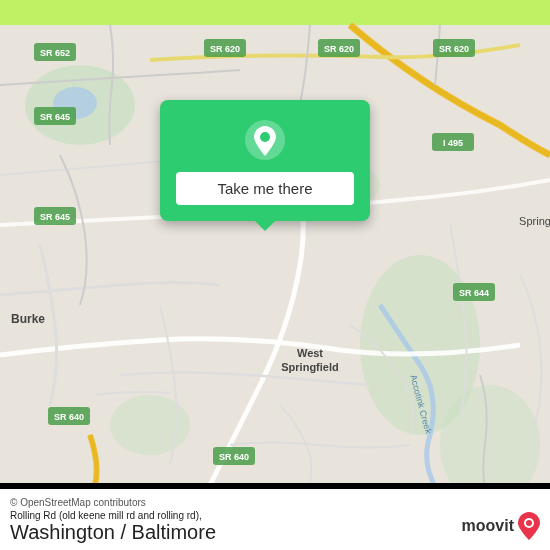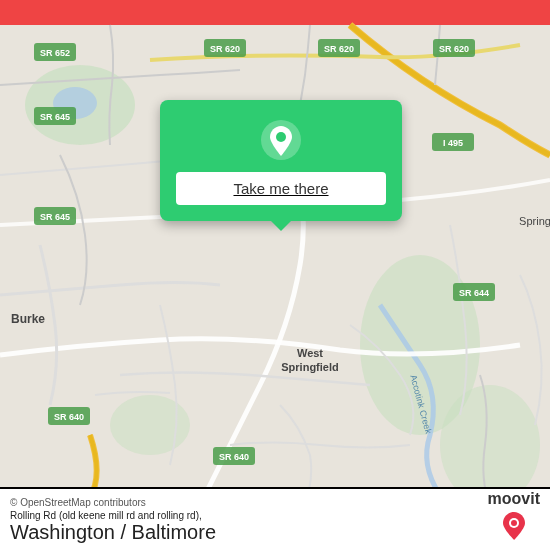--- a/index.html
+++ b/index.html
@@ -8,47 +8,46 @@
       height: 550px;
       overflow: hidden;
       font-family: Arial, sans-serif;
       position: relative;
     }
 
     #map-container {
       width: 550px;
       height: 550px;
       position: relative;
-      background-color: #ef4444;
+      background-color: #bef264;
     }
 
     
     .map-svg {
       position: absolute;
       top: 0;
       left: 0;
       width: 100%;
       height: 100%;
     }
 
     
     #popup-card {
       position: absolute;
       top: 100px;
       left: 160px;
-      width: 242px;
+      width: 210px;
       background: #2ecc71;
       border-radius: 8px;
       padding: 18px 16px 16px;
       display: flex;
       flex-direction: column;
       align-items: center;
       box-shadow: 0 4px 12px rgba(0,0,0,0.3);
       z-index: 10;
-      text-decoration: underline;
     }
 
     #popup-card::after {
       content: '';
       position: absolute;
       bottom: -10px;
       left: 50%;
       transform: translateX(-50%);
       border-left: 10px solid transparent;
       border-right: 10px solid transparent;
@@ -76,21 +75,21 @@
 
     
     #bottom-bar {
       position: absolute;
       bottom: 0;
       left: 0;
       width: 100%;
       background: white;
       padding: 8px 10px 6px;
       z-index: 10;
-      border-top: 2px solid #000000;
+      border-top: 6px solid #000000;
     }
 
     #attribution {
       font-size: 10px;
       color: #555;
       margin-bottom: 2px;
     }
 
     #location-name {
       font-size: 10px;
@@ -105,21 +104,20 @@
 
     
     #moovit-logo {
       position: absolute;
       bottom: 10px;
       right: 10px;
       display: flex;
       align-items: center;
       gap: 4px;
       z-index: 11;
-      flex-direction: column;
     }
 
     .moovit-text {
       font-size: 16px;
       font-weight: bold;
       color: #333;
     }
 
     .moovit-pin {
       width: 22px;

